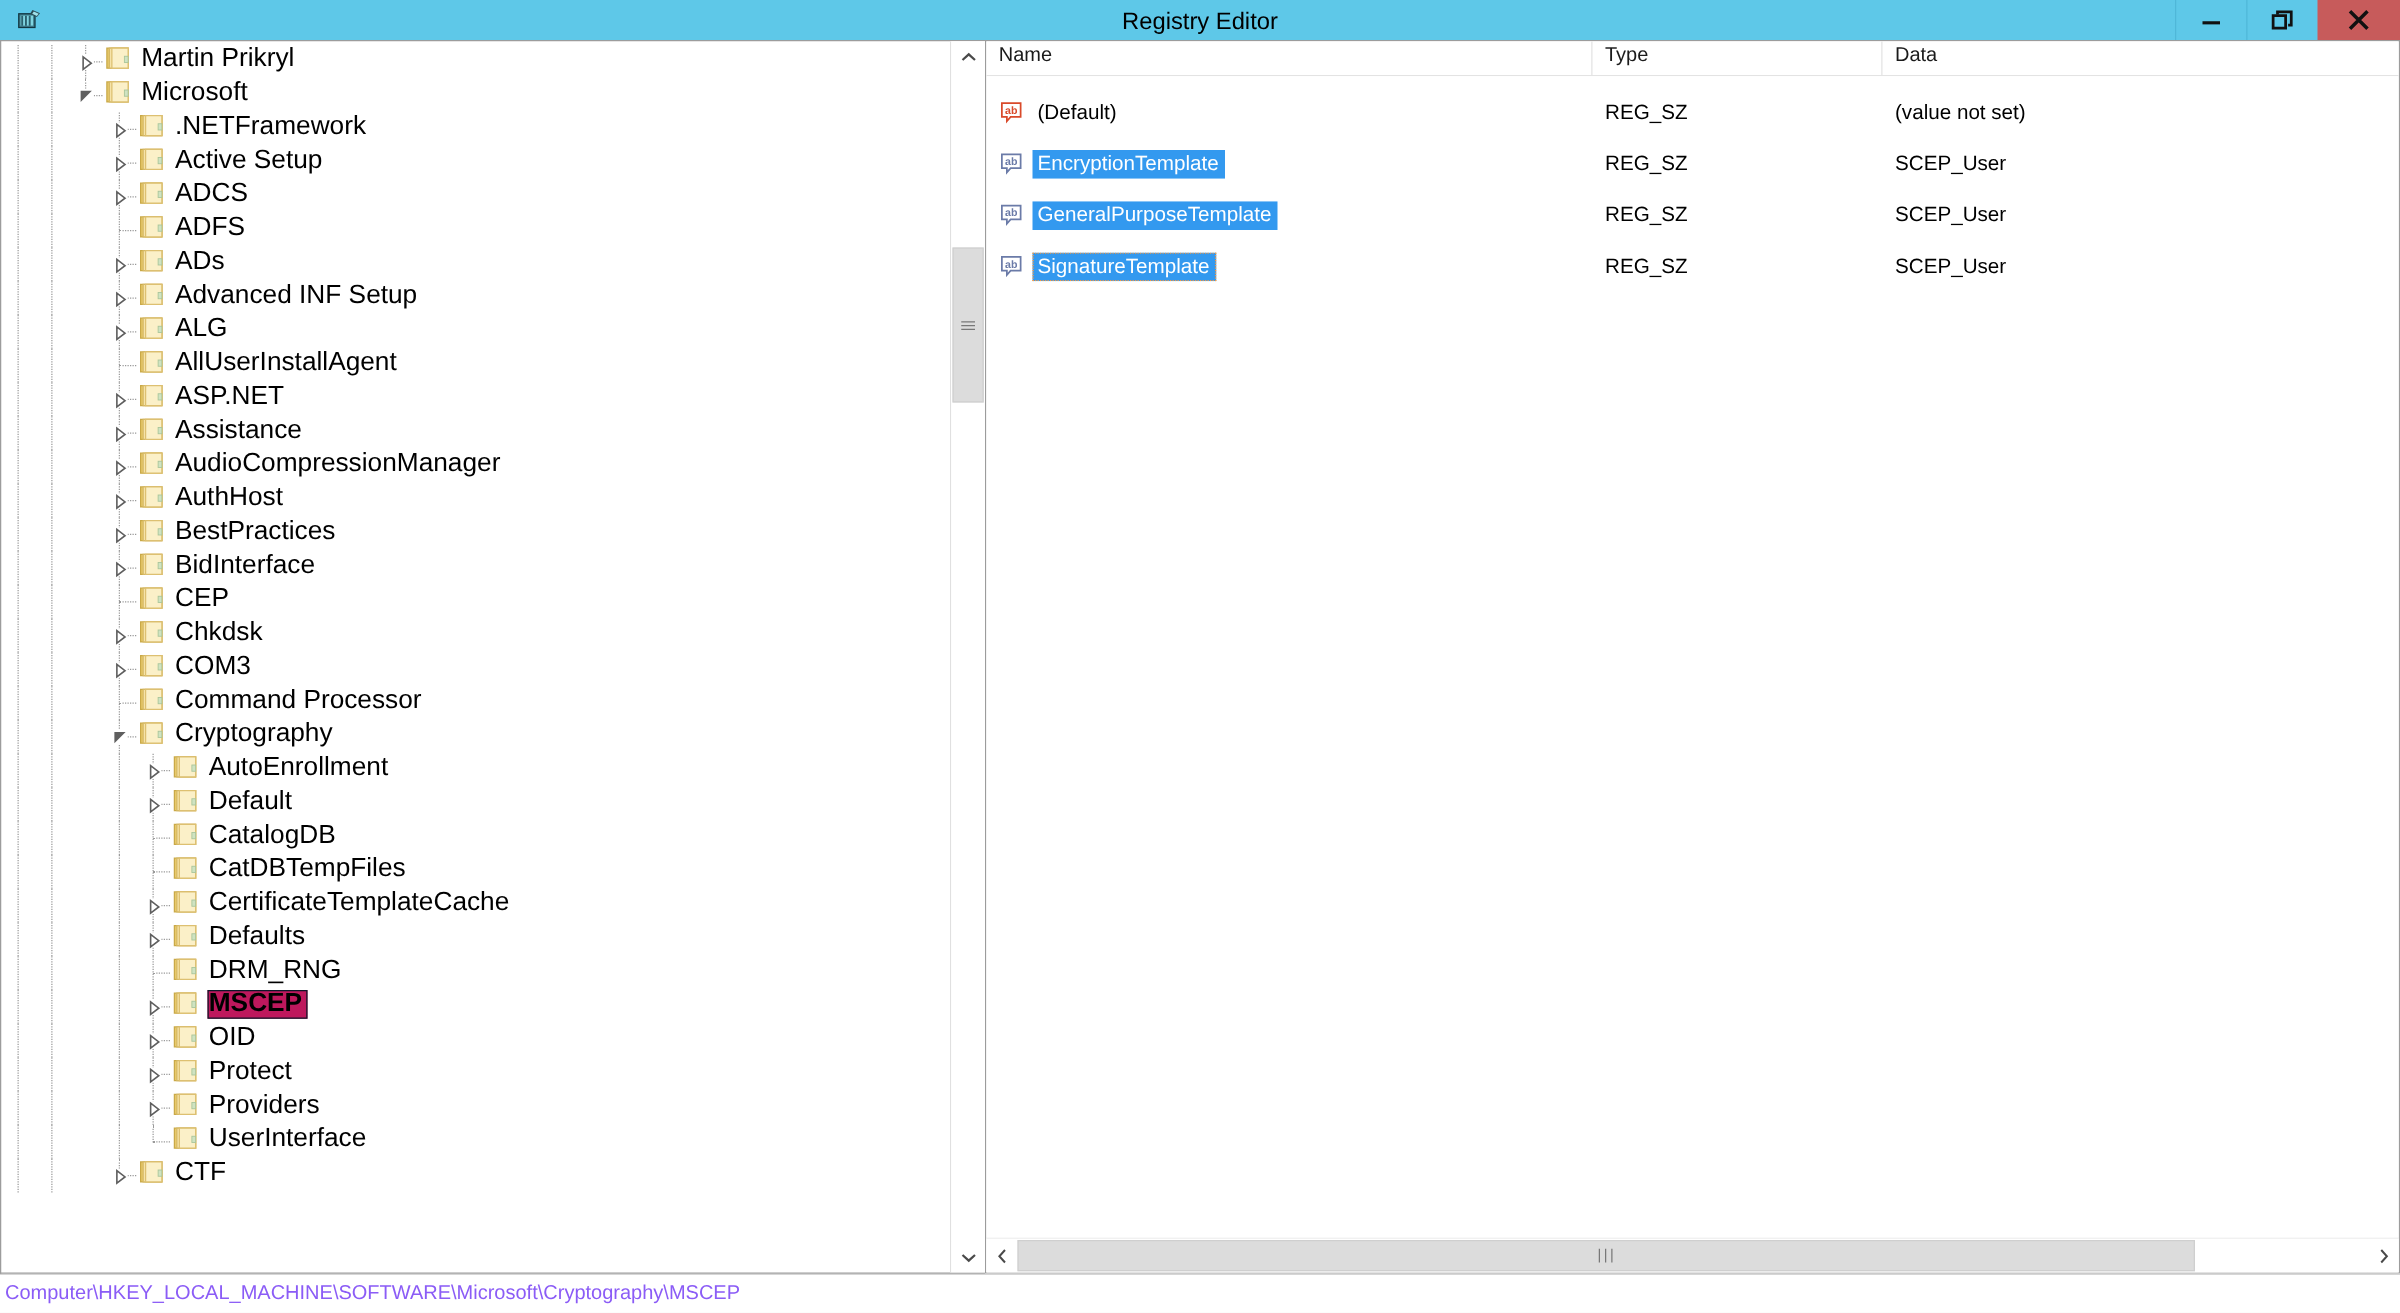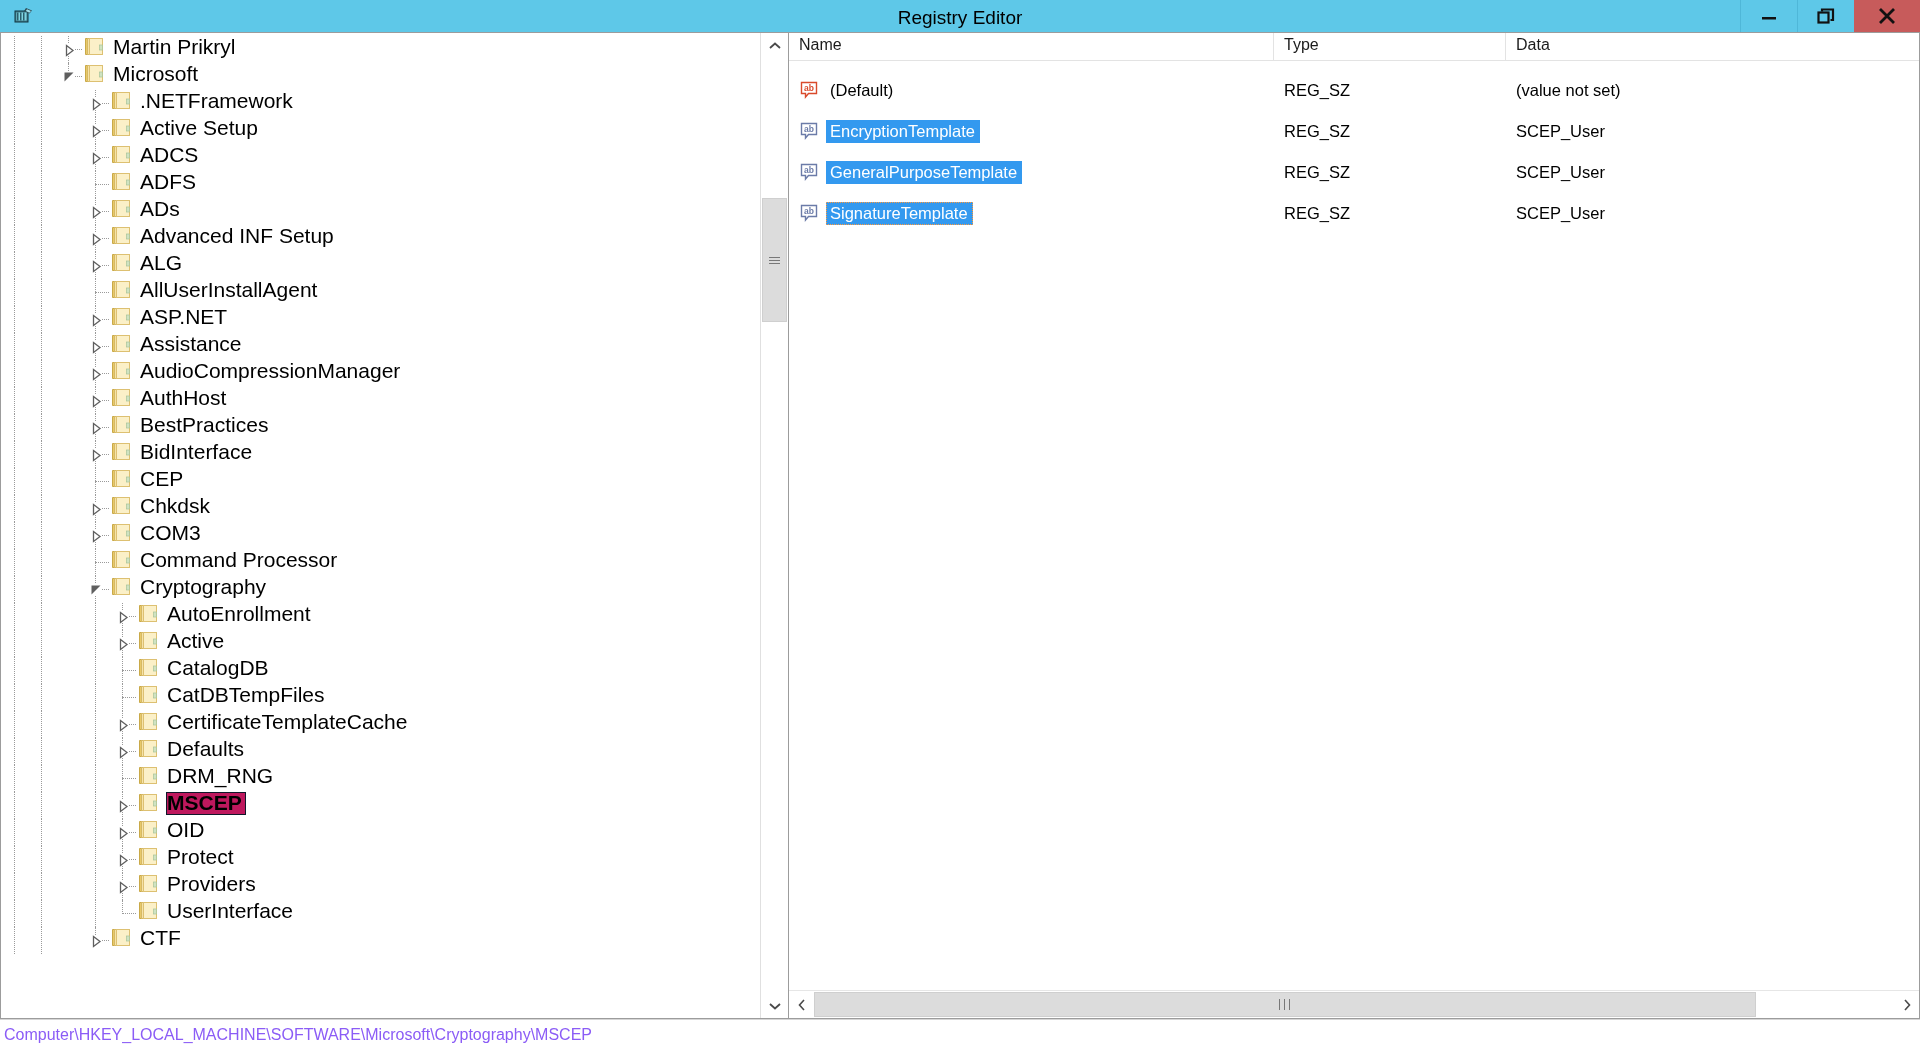--- a/index.html
+++ b/index.html
@@ -850,21 +850,21 @@
               </span>
             </div>
             <div class="foldericon">
               <svg width="24" height="21" viewBox="0 0 24 21">
                 <path d="M3.5 2.5 h17 v16 h-17 z" fill="#e8c96a" stroke="#c9a948" stroke-width="1"></path>
                 <path d="M5.5 2.5 h15 v16 h-15 z" fill="#f6e3a8" stroke="#d6b964" stroke-width="1"></path>
                 <path d="M7.5 2.5 h13 v16 h-13 z" fill="#fbf0c8" stroke="#ddc071" stroke-width="1"></path>
                 <rect x="17.5" y="9" width="3" height="5" fill="#cfe3c2" stroke="#a8c49a" stroke-width="0.7"></rect>
               </svg>
             </div>
-            <span class="nodelabel">Active</span>
+            <span class="nodelabel">Default</span>
           </div>
           <div class="treerow">
             <div class="indentcell vline"></div>
             <div class="indentcell vline"></div>
             <div class="indentcell"></div>
             <div class="indentcell vline"></div>
             <div class="expander vline"></div>
             <div class="foldericon">
               <svg width="24" height="21" viewBox="0 0 24 21">
                 <path d="M3.5 2.5 h17 v16 h-17 z" fill="#e8c96a" stroke="#c9a948" stroke-width="1"></path>

